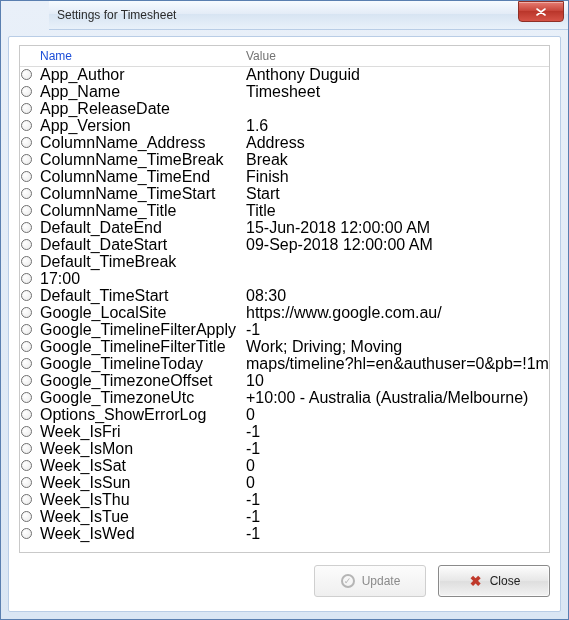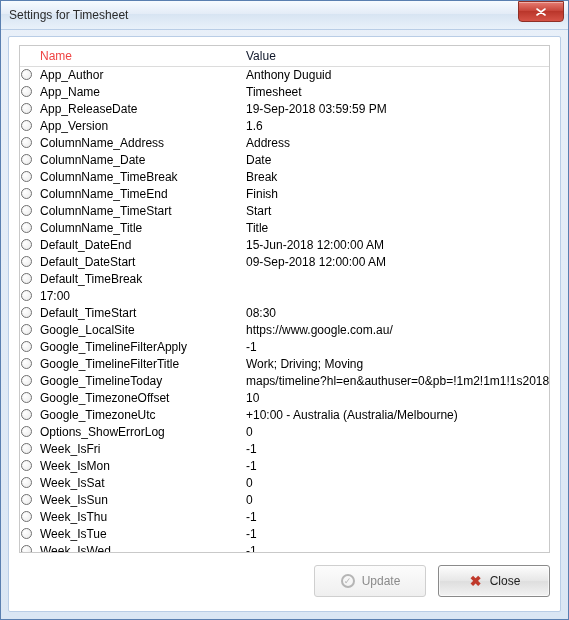--- a/index.html
+++ b/index.html
@@ -12,20 +12,21 @@
     background: #fff;
     overflow: hidden;
   }
   .window {
     width: 569px;
     height: 620px;
     box-sizing: border-box;
     background: linear-gradient(#e9f0f9, #dae6f4);
     border: 1px solid #5a7fb0;
     position: relative;
+    padding-left: 48px;
   }
   .titlebar {
     height: 28px;
     display: flex;
     align-items: center;
     padding: 0 4px 0 8px;
     background: linear-gradient(#f7fbff, #e4ecf7 45%, #d7e4f2 46%, #e9f1fa);
     border-bottom: 1px solid #b9cde6;
     position: relative;
   }
@@ -72,35 +73,35 @@
     overflow: hidden;
   }
   .header-row {
     height: 20px;
     display: flex;
     align-items: center;
     border-bottom: 1px solid #dcdcdc;
     background: #fff;
   }
   .col-radio { width: 16px; flex: 0 0 16px; }
-  .col-name  { width: 202px; flex: 0 0 202px; padding-left: 4px; color:#ef4444;}
-  .col-value { flex: 1; padding-left: 4px; color:#0f172a;}
+  .col-name  { width: 202px; flex: 0 0 202px; padding-left: 4px; color:#1d4ed8;}
+  .col-value { flex: 1; padding-left: 4px; color:#737373;}
   .rows {
     position: absolute;
     top: 20px;
     left: 0;
     right: 0;
     bottom: 0;
     overflow: hidden;
   }
   .row {
     height: 17px;
     display: flex;
     align-items: center;
-    font-size: 12px;
+    font-size: 16px;
     color: #000;
   }
   .radio {
     width: 11px;
     height: 11px;
     border: 1px solid #6f6f6f;
     border-radius: 50%;
     margin: 0 2px 0 1px;
     box-sizing: border-box;
     background: radial-gradient(circle at 35% 35%, #fff, #e9e9e9);
@@ -198,42 +199,34 @@
               <div class="radio"></div>
             </div>
             <div class="cell-name">App_Name</div>
             <div class="cell-value">Timesheet</div>
           </div>
           <div class="row">
             <div class="col-radio">
               <div class="radio"></div>
             </div>
             <div class="cell-name">App_ReleaseDate</div>
-            <div class="cell-value">19-Sep-2018 03:59:59 PM</div>
           </div>
           <div class="row">
             <div class="col-radio">
               <div class="radio"></div>
             </div>
             <div class="cell-name">App_Version</div>
             <div class="cell-value">1.6</div>
           </div>
           <div class="row">
             <div class="col-radio">
               <div class="radio"></div>
             </div>
             <div class="cell-name">ColumnName_Address</div>
             <div class="cell-value">Address</div>
-          </div>
-          <div class="row">
-            <div class="col-radio">
-              <div class="radio"></div>
-            </div>
-            <div class="cell-name">ColumnName_Date</div>
-            <div class="cell-value">Date</div>
           </div>
           <div class="row">
             <div class="col-radio">
               <div class="radio"></div>
             </div>
             <div class="cell-name">ColumnName_TimeBreak</div>
             <div class="cell-value">Break</div>
           </div>
           <div class="row">
             <div class="col-radio">

